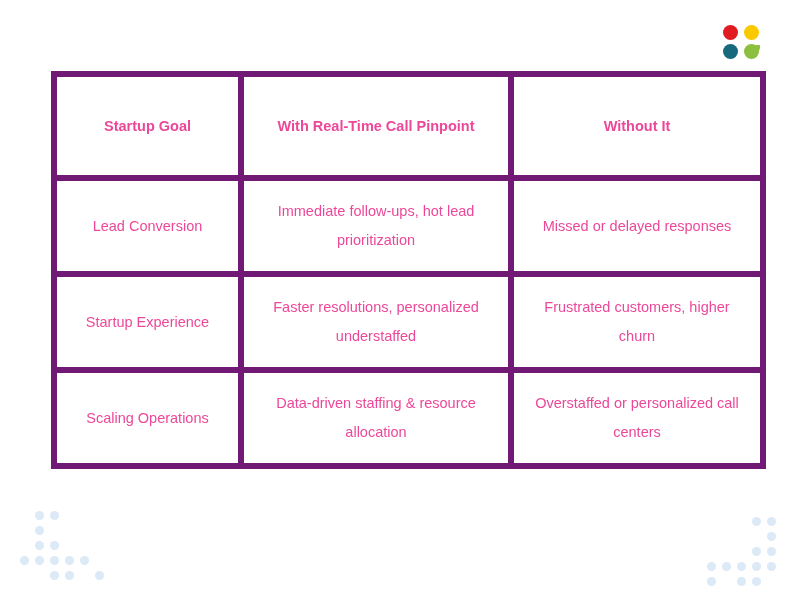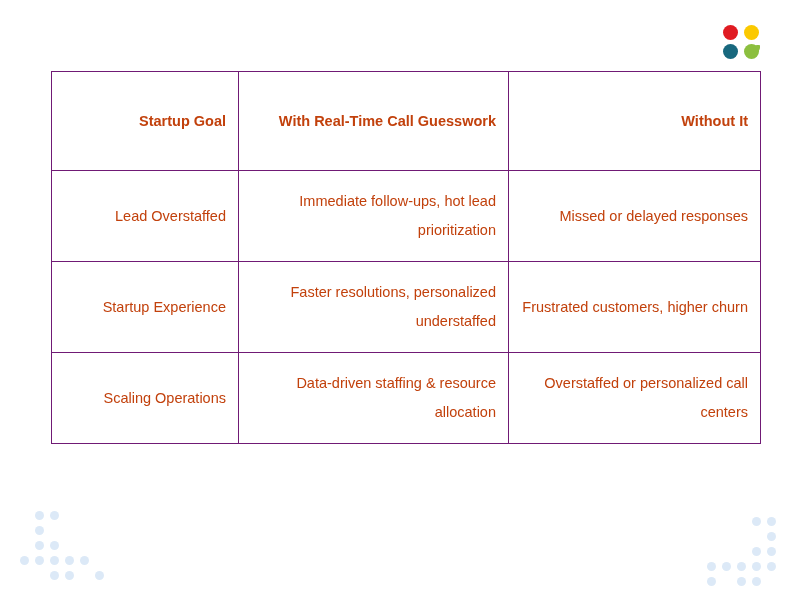--- a/index.html
+++ b/index.html
@@ -92,25 +92,25 @@
     top: 71px;
     width: 709px;
   }
   table.cmp {
     border-collapse: collapse;
     width: 709px;
     table-layout: fixed;
     background: #ffffff;
   }
   table.cmp td, table.cmp th {
-    border: 1px solid #701a75;
+    border: 6px solid #701a75;
     vertical-align: middle;
-    text-align: right;
+    text-align: center;
     padding: 10px 12px;
-    color: #c2410c;
+    color: #ec4899;
     font-size: 14.5px;
     line-height: 2.0;
     font-weight: normal;
   }
   table.cmp thead th {
     font-weight: bold;
     font-size: 14.5px;
     height: 74px;
     padding-top: 12px;
     padding-bottom: 12px;
@@ -153,27 +153,27 @@
   <div class="table-wrap">
     <table class="cmp">
       <colgroup>
         <col class="c1">
           <col class="c2">
           <col class="c3">
       </colgroup>
       <thead>
         <tr>
           <th>Startup Goal</th>
-          <th>With Real-Time Call Guesswork</th>
+          <th>With Real-Time Call Pinpoint</th>
           <th>Without It</th>
         </tr>
       </thead>
       <tbody>
         <tr>
-          <td>Lead Overstaffed</td>
+          <td>Lead Conversion</td>
           <td>Immediate follow-ups, hot lead prioritization</td>
           <td>Missed or delayed responses</td>
         </tr>
         <tr>
           <td>Startup Experience</td>
           <td>Faster resolutions, personalized understaffed</td>
           <td>Frustrated customers, higher churn</td>
         </tr>
         <tr>
           <td>Scaling Operations</td>

